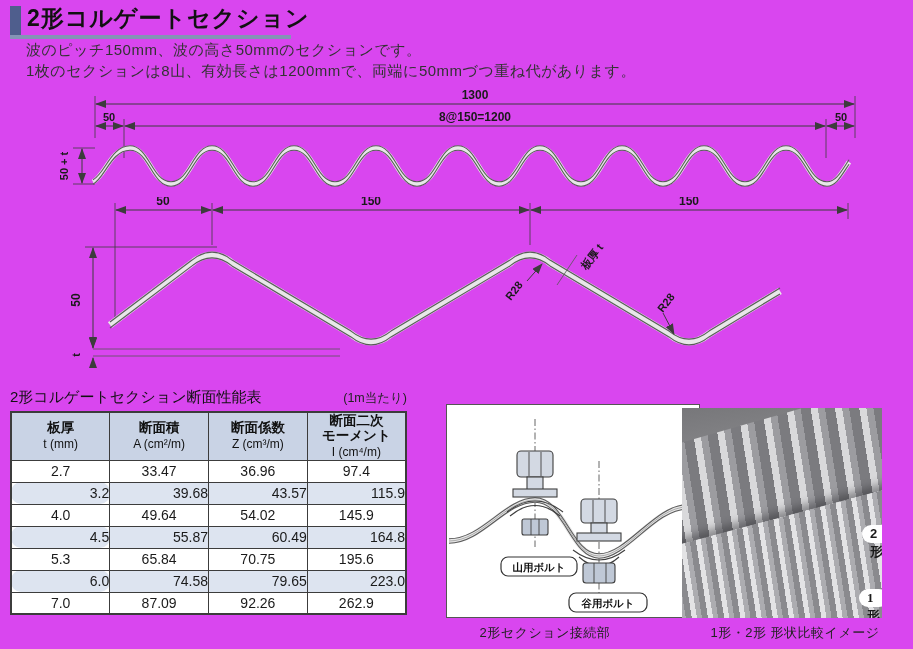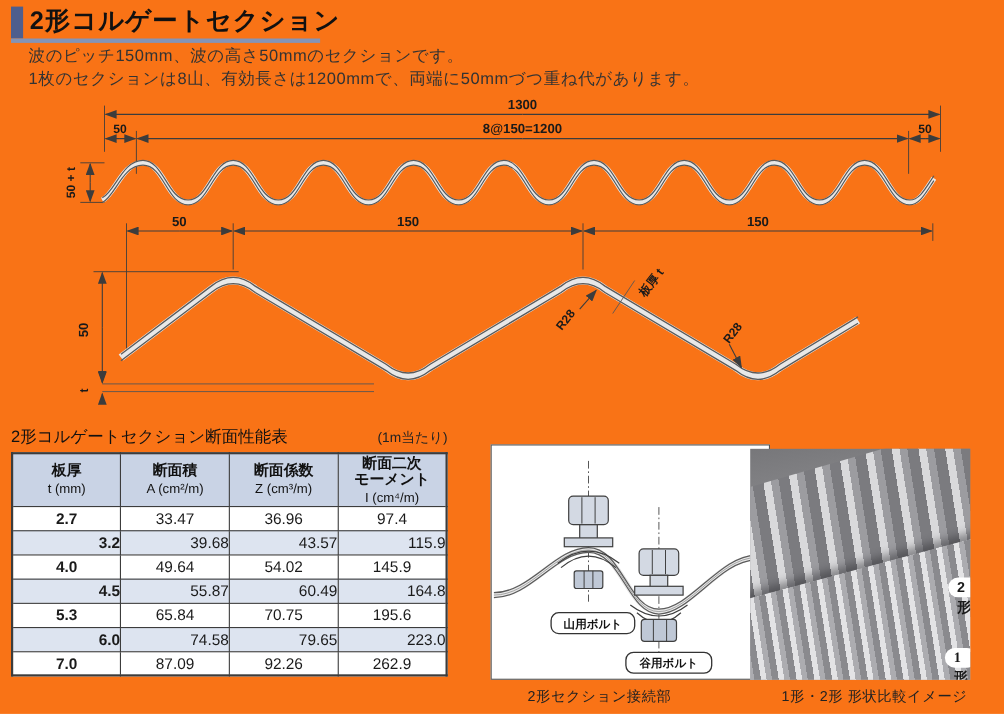--- a/index.html
+++ b/index.html
@@ -1,18 +1,18 @@
 <!DOCTYPE html>
 <html><head>
 <meta charset="utf-8">
 <style>
   * { margin:0; padding:0; box-sizing:border-box; }
   html,body { background:#fff; }
   body { font-family:"Liberation Sans","DejaVu Sans",sans-serif; color:#222; }
-  .page { position:relative; width:913px; height:649px; background:#f97316; overflow:hidden; }
+  .page { position:relative; width:913px; height:649px; background:#d946ef; overflow:hidden; }
 
   
   .accent-bar { position:absolute; left:10px; top:6px; width:11px; height:29px; background:#4f5e8d; }
   .page-title { position:absolute; left:27px; top:3px; font-size:23px; font-weight:bold; color:#111; letter-spacing:1px; }
   .title-underline { position:absolute; left:10px; top:35px; width:281px; height:4px; background:#8494b6; }
   .desc { position:absolute; left:26px; font-size:15px; color:#333; letter-spacing:0.5px; }
   .desc1 { top:41px; } .desc2 { top:62px; }
 
   
   .svg-abs { position:absolute; }
@@ -28,21 +28,21 @@
   
   .table-head-row { position:absolute; left:10px; top:388px; width:397px; display:flex; justify-content:space-between; align-items:flex-end; }
   .table-title { font-size:15px; font-weight:normal; color:#111; }
   .table-note { font-size:12.5px; color:#222; }
   table.spec { position:absolute; left:10px; top:411px; width:397px; border-collapse:collapse; table-layout:fixed; background:#fff; border:2.5px solid #3c3c3c; }
   table.spec th, table.spec td { border:1.5px solid #3c3c3c; text-align:center; vertical-align:middle; }
   table.spec th { background:#c9d3e5; height:47px; padding:1px; }
   table.spec th .t { font-size:13.5px; font-weight:bold; line-height:1.1; white-space:pre-line; color:#111; }
   table.spec th .s { font-size:12px; font-weight:normal; color:#111; margin-top:1px; }
   table.spec td { height:22px; font-size:14px; color:#1a1a1a; }
-  table.spec td.b { font-weight:bold; }
+  table.spec td.b { font-weight:normal;border-radius:10px; }
   table.spec tr.alt td { background:#dde4f0;text-align:right; }
 
   
   .conn-box { position:absolute; left:418px; top:404px; width:254px; height:214px; border:1.2px solid #555; background:#fff;margin-left:28px; }
   .cl { stroke:#555; stroke-width:0.9; stroke-dasharray:7 2.5 1.5 2.5; }
   .hw { fill:#d3d9e3; stroke:#3f3f3f; stroke-width:1.1; }
   .hw2 { fill:#bfc8d6; stroke:#3f3f3f; stroke-width:1.1; }
   .facet { stroke:#3f3f3f; stroke-width:0.9; }
   .saddle { fill:none; stroke:#3f3f3f; stroke-width:1.1; }
   .lbl-box { fill:#fff; stroke:#333; stroke-width:1.2; }

